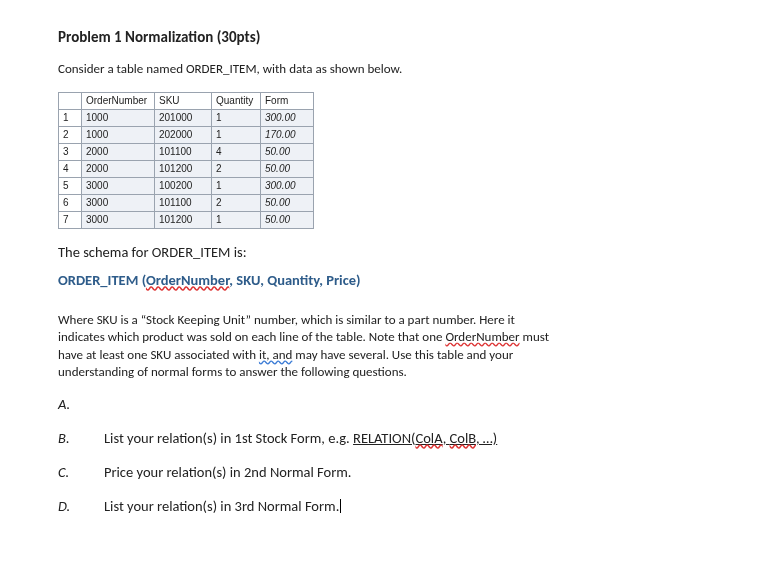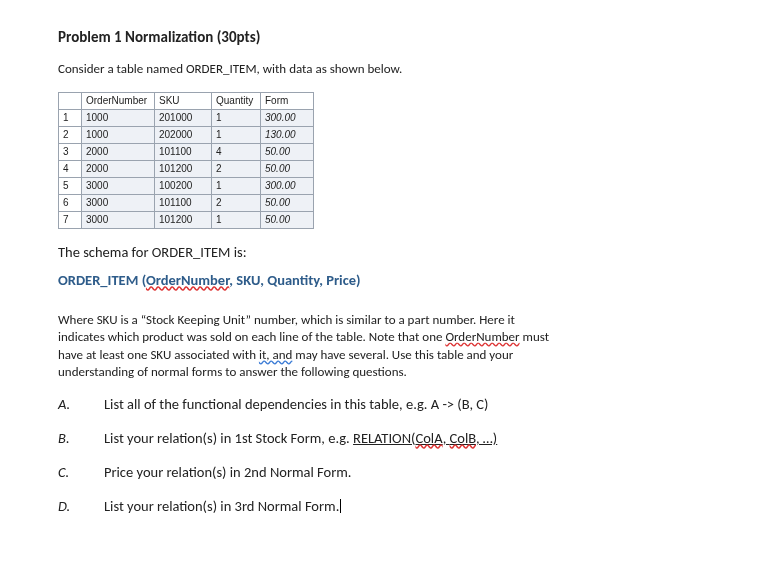--- a/index.html
+++ b/index.html
@@ -134,21 +134,21 @@
           <td class="col-on">1000</td>
           <td class="col-sku">201000</td>
           <td class="col-qty">1</td>
           <td class="col-price price">300.00</td>
         </tr>
         <tr>
           <td class="rownum">2</td>
           <td class="col-on">1000</td>
           <td class="col-sku">202000</td>
           <td class="col-qty">1</td>
-          <td class="col-price price">130.00</td>
+          <td class="col-price price">170.00</td>
         </tr>
         <tr>
           <td class="rownum">3</td>
           <td class="col-on">2000</td>
           <td class="col-sku">101100</td>
           <td class="col-qty">4</td>
           <td class="col-price price">50.00</td>
         </tr>
         <tr>
           <td class="rownum">4</td>
@@ -188,21 +188,20 @@
     <span>ORDER_ITEM (</span><span class="wavy-red">OrderNumber</span><span>, SKU, Quantity, Price)</span>
   </div>
 
   <div class="para">
     <span>Where SKU is a “Stock Keeping Unit” number, which is similar to a part number. Here it indicates which product was sold on each line of the table. Note that one </span><span class="wavy-red">OrderNumber</span><span> must have at least one SKU associated with </span><span class="wavy-blue">it, and</span><span> may have several. Use this table and your understanding of normal forms to answer the following questions.</span>
   </div>
 
   <ol class="questions">
     <li>
       <span class="label">A.</span>
-      <span class="qtext">List all of the functional dependencies in this table, e.g. A -&gt; (B, C)</span>
     </li>
     <li>
       <span class="label">B.</span>
       <span class="qtext">
         <span>List your relation(s) in 1st Stock Form, e.g.  </span><span class="uline"><span>RELATION(</span><span class="wavy-red">ColA</span><span>, </span><span class="wavy-red">ColB</span><span>, …)</span></span>
       </span>
     </li>
     <li>
       <span class="label">C.</span>
       <span class="qtext">Price your relation(s) in 2nd Normal Form.</span>

